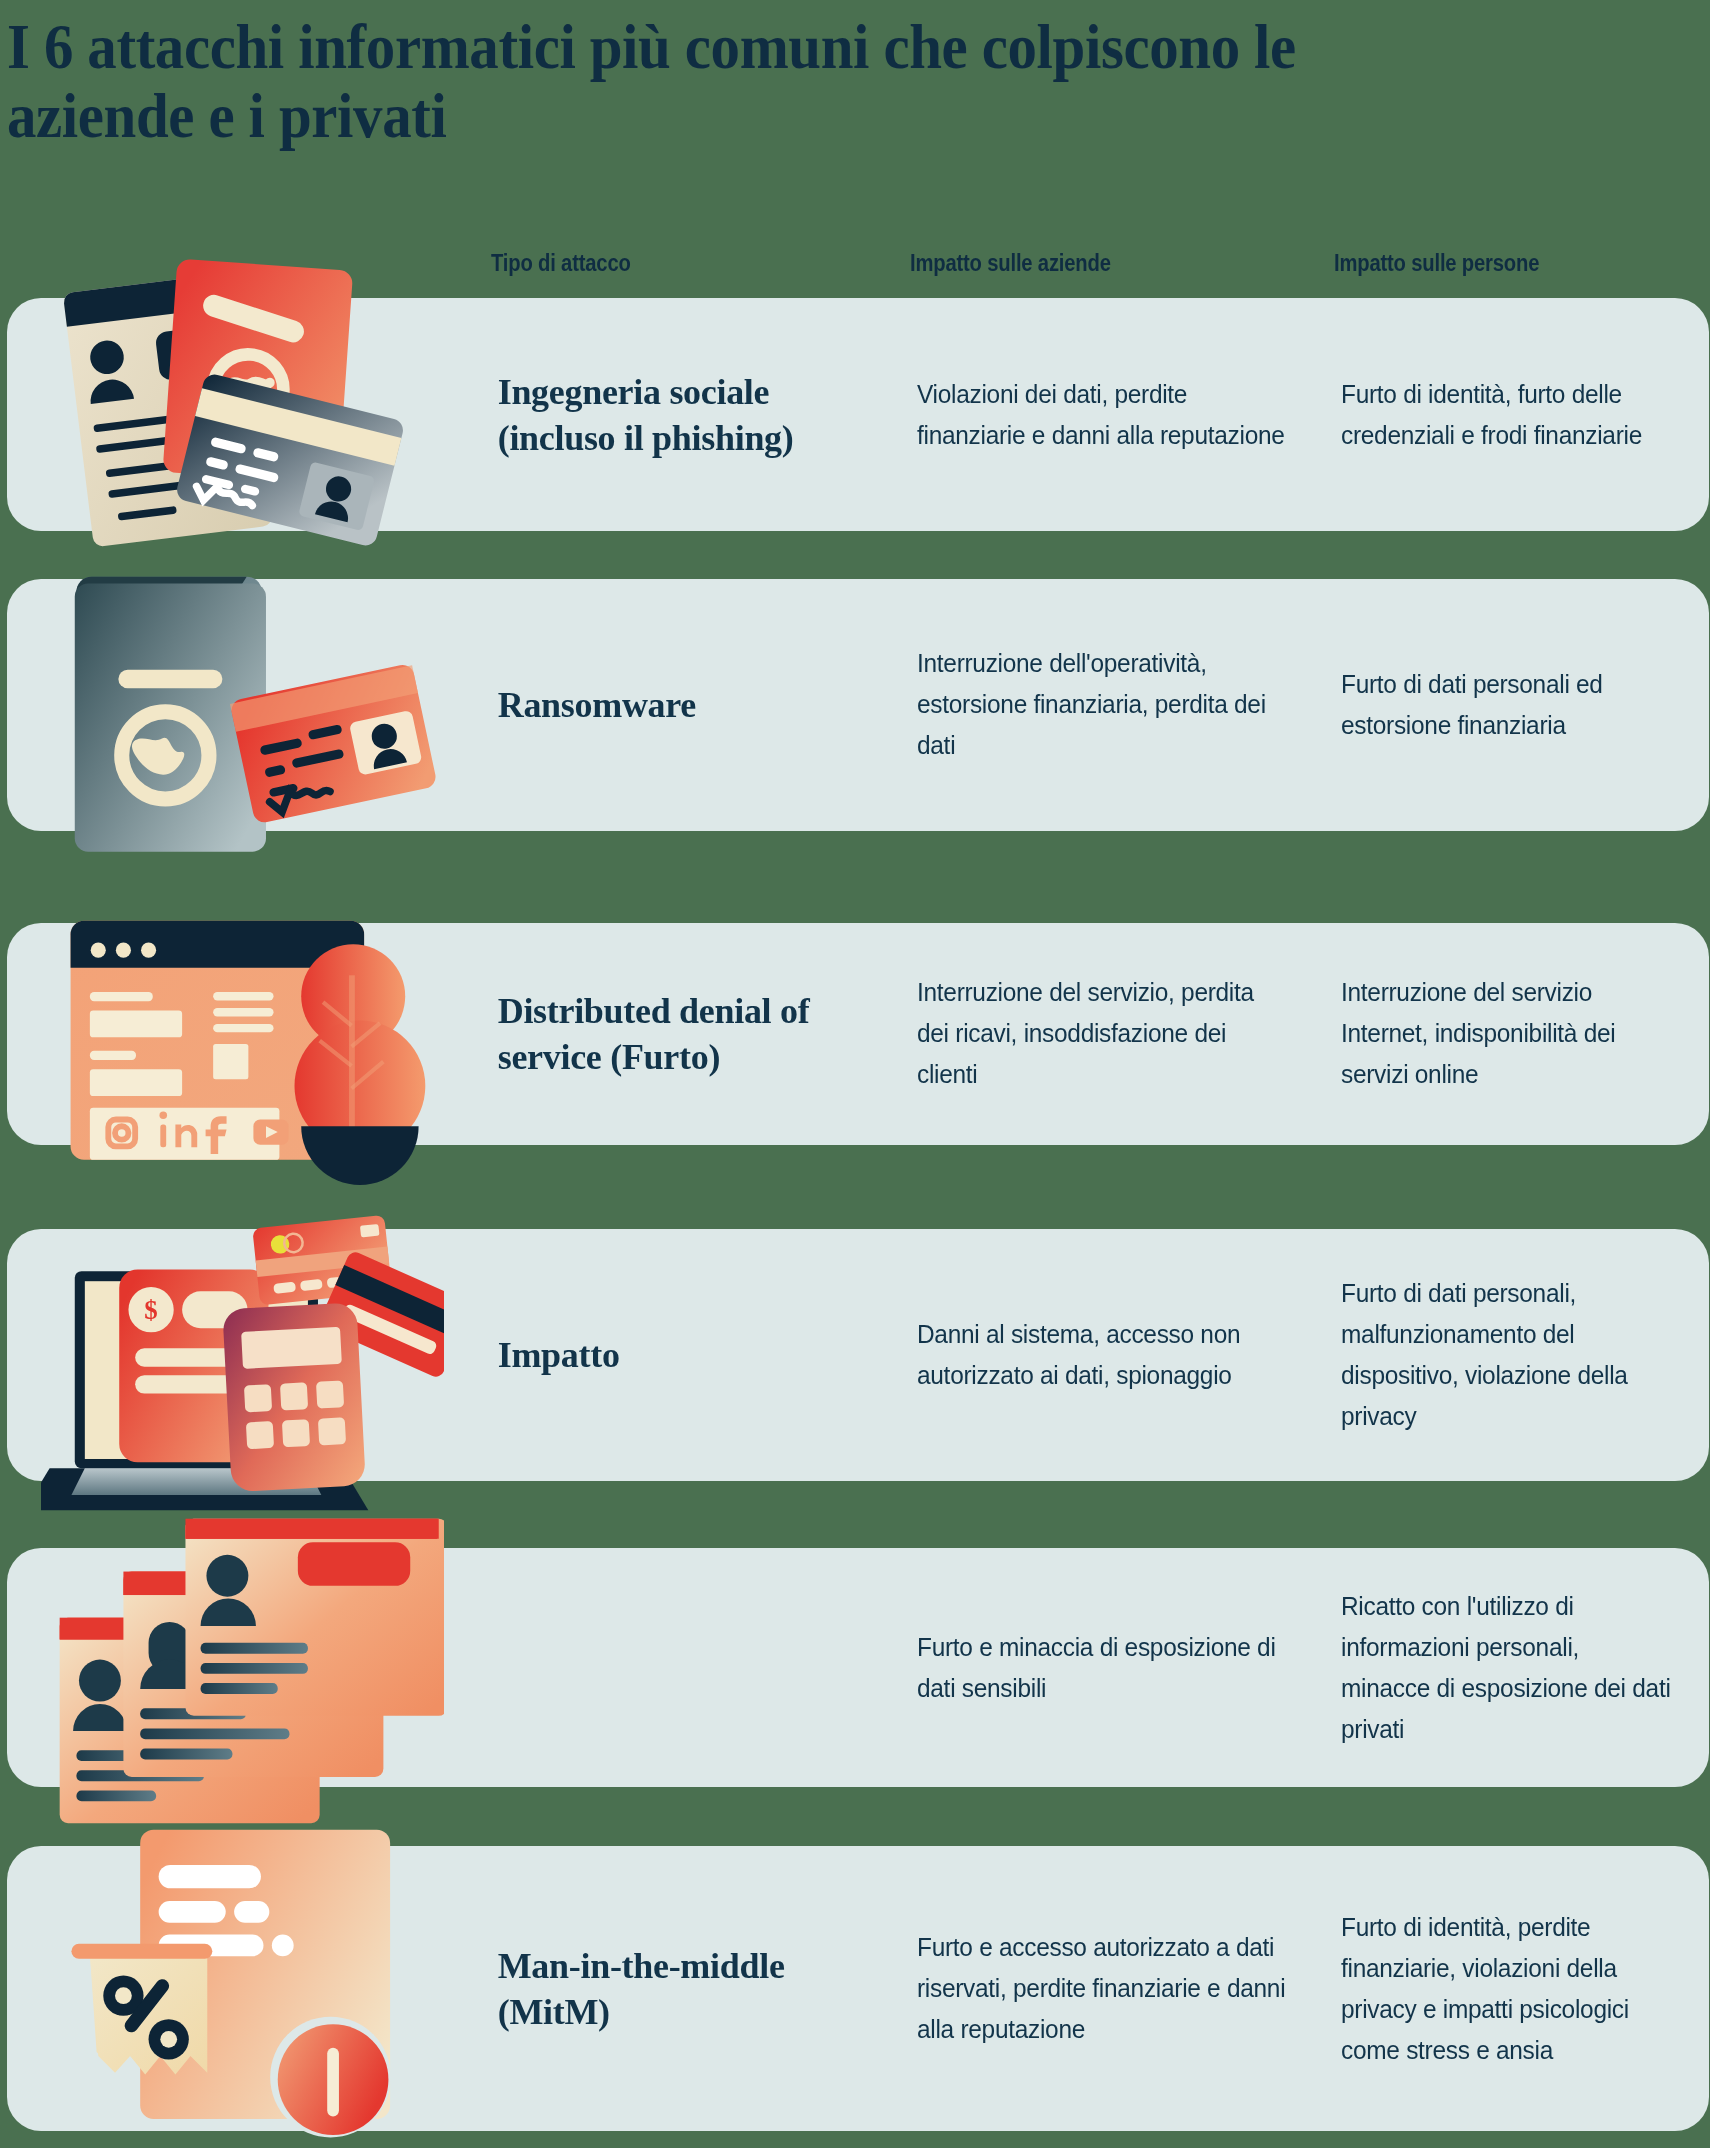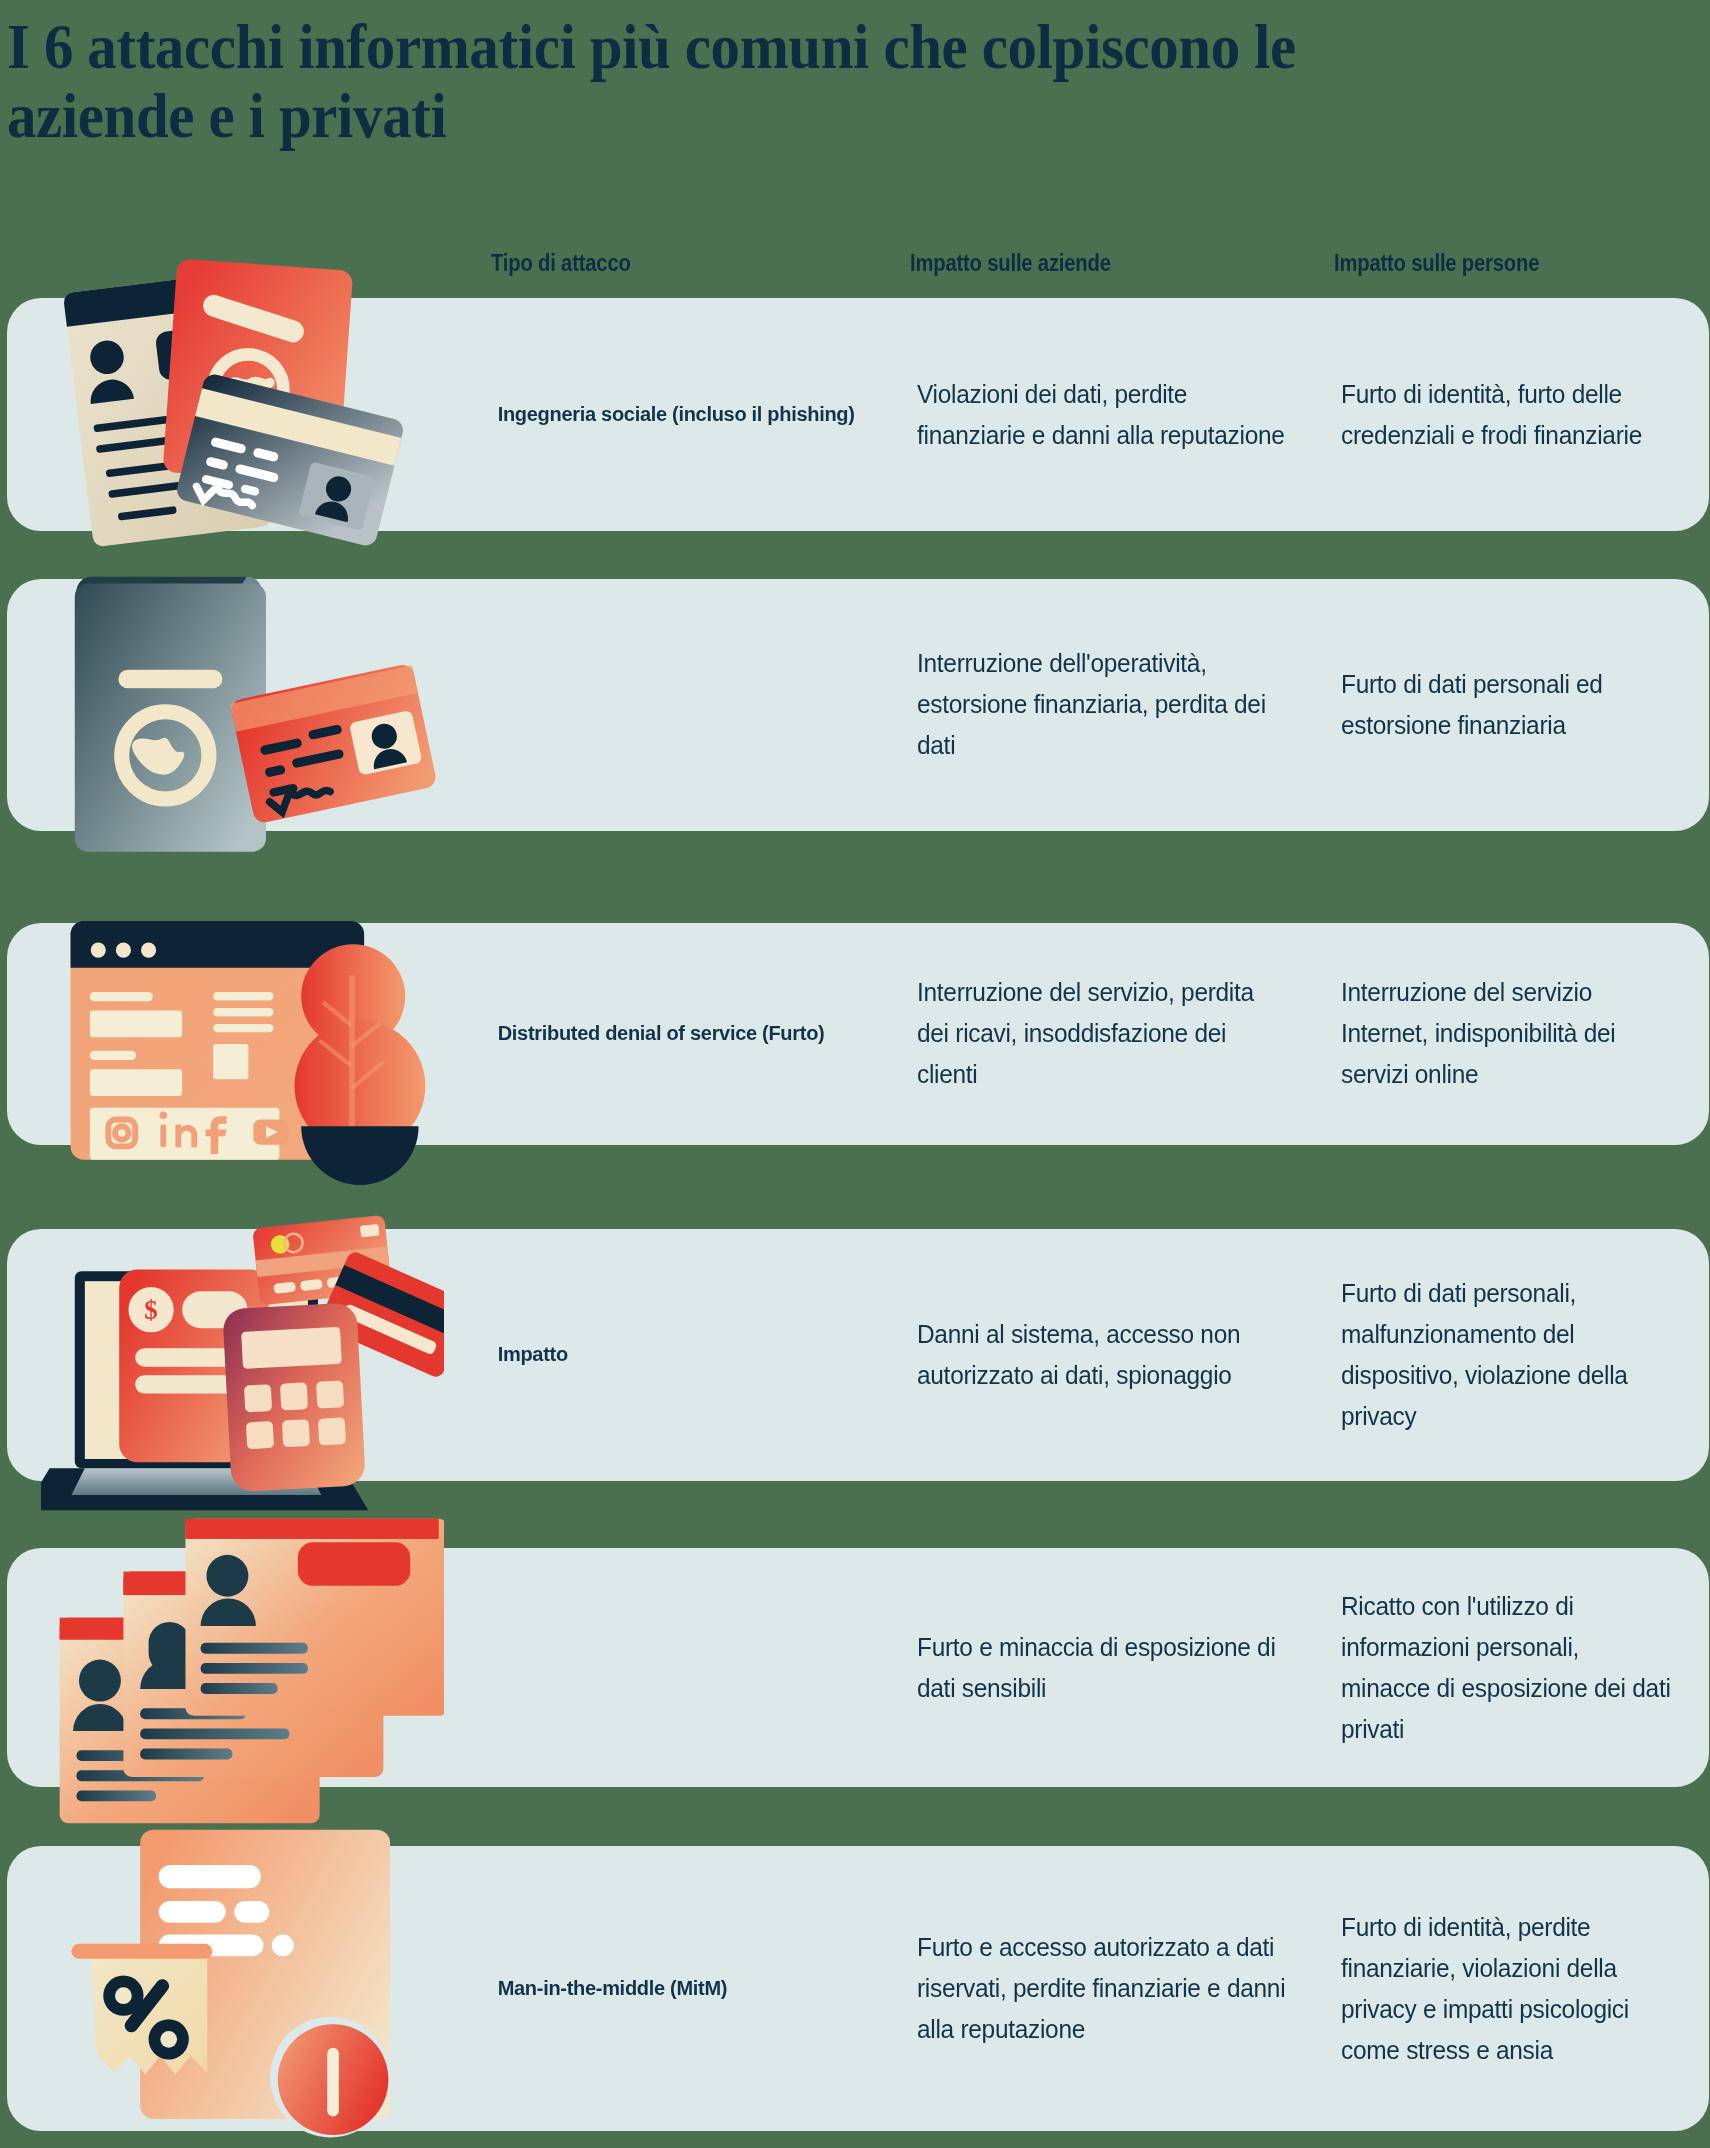--- a/index.html
+++ b/index.html
@@ -80,23 +80,23 @@
 
   .cell {
     position: absolute;
     top: 50%;
     transform: translateY(-50%);
     color: #12344a;
   }
   .cell.c0 {
     left: 491px;
     width: 394px;
-    font-family: Liberation Sans, sans-serif;
+    font-family: Liberation Serif, serif;
     font-weight: bold;
-    font-size: 20px;
+    font-size: 36px;
     line-height: 1.28;
     letter-spacing: -0.3px;
   }
   .cell.c1 { left: 910px; width: 394px; }
   .cell.c2 { left: 1334px; width: 352px; }
   .cell.c1, .cell.c2 {
     font-family: "Liberation Sans", sans-serif;
     font-size: 26px;
     line-height: 1.58;
     letter-spacing: -0.3px;
@@ -221,20 +221,21 @@
                 <rect x="262" y="307" width="34" height="10" rx="5"></rect>
               </g>
               <path d="M260 322l12 15 14-22c8 15 17-3 25 7s13-5 22 3" fill="none" stroke="#0d2436" stroke-width="9" stroke-linecap="round"></path>
               <rect x="372" y="250" width="76" height="64" rx="8" fill="#f6e7ce"></rect>
               <circle cx="410" cy="274" r="15" fill="#0d2436"></circle>
               <path d="M390 310a20 20 0 0 1 40 0z" fill="#0d2436"></path>
             </g>
           </svg>
         </div>
       </div>
+      <div class="cell c0">Ransomware</div>
       <div class="cell c1">Interruzione dell'operatività, estorsione finanziaria, perdita dei dati</div>
       <div class="cell c2">Furto di dati personali ed estorsione finanziaria</div>
     </div>
   </div>
 
   <div class="row" style="top:923px; height:222px;">
     <div class="row-inner">
       <div class="illus">
         <div class="ill">
           <svg viewBox="0 0 480 440">

